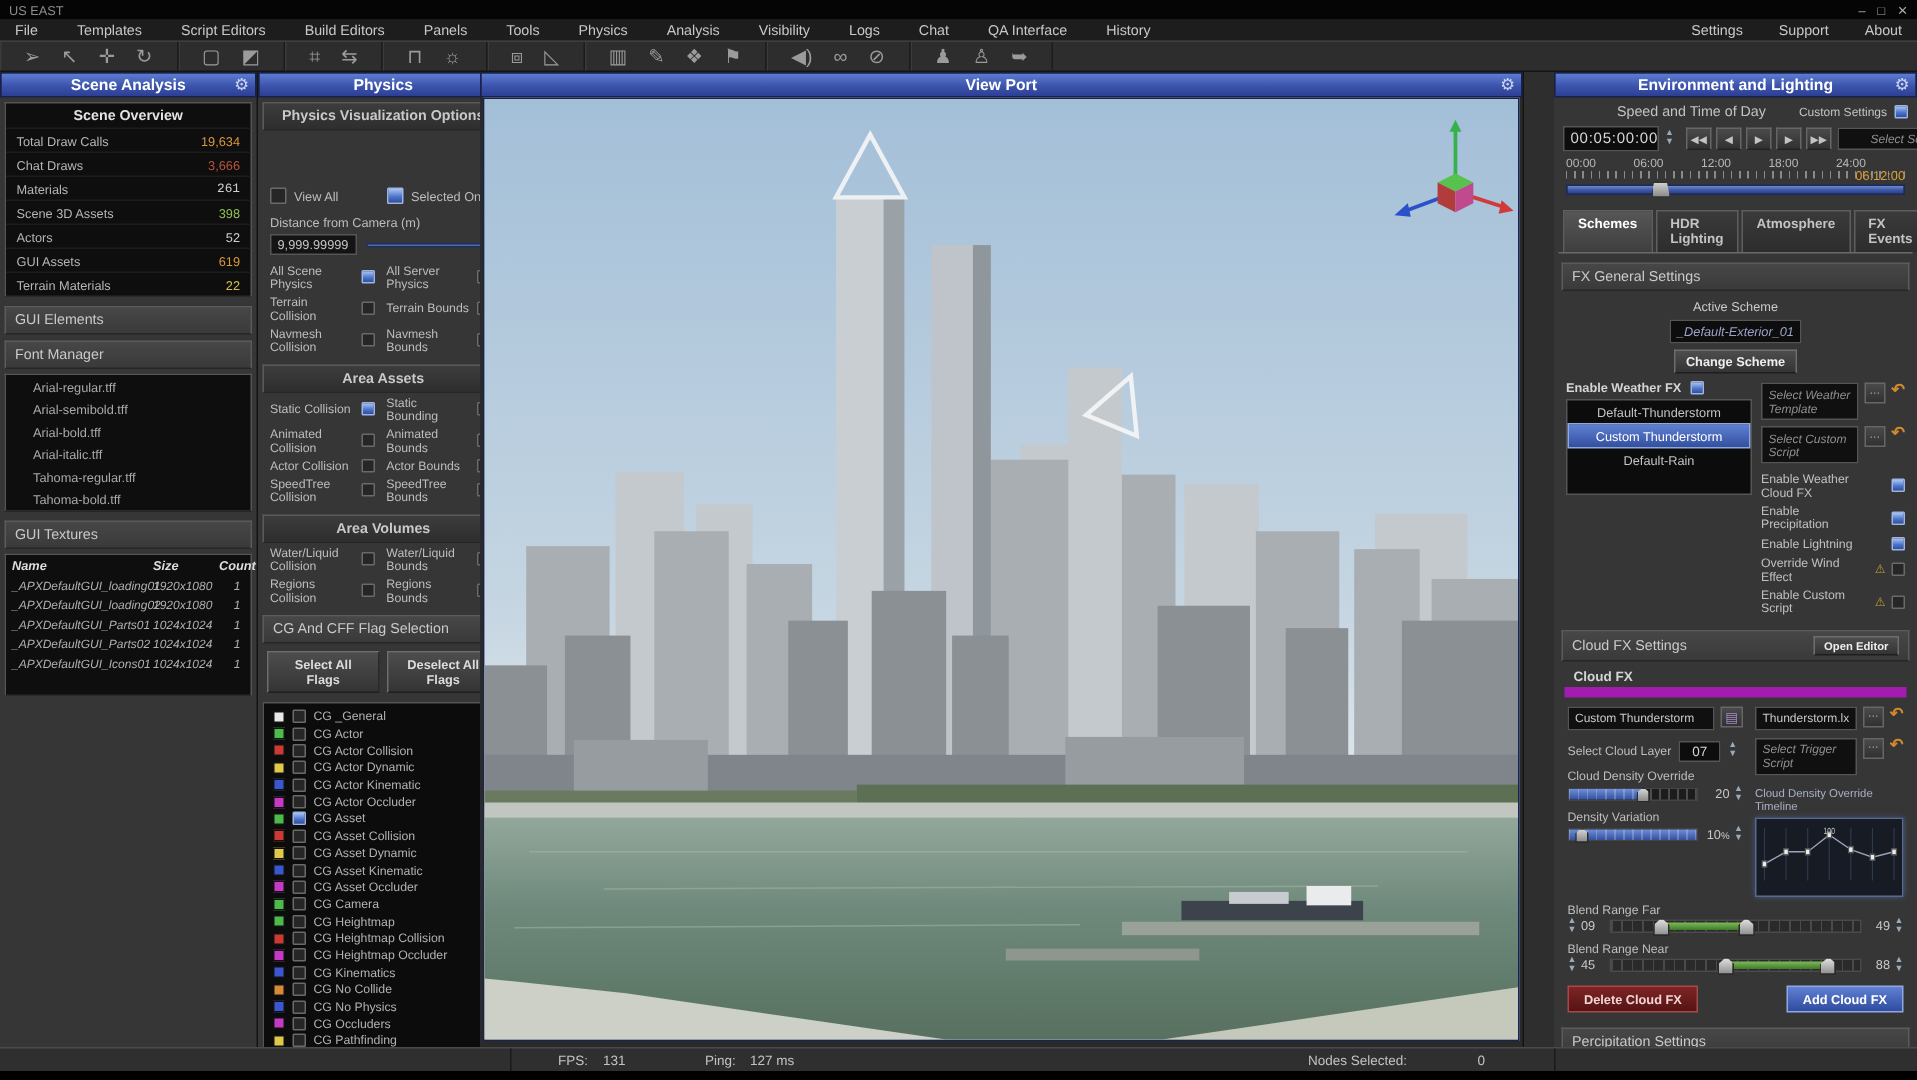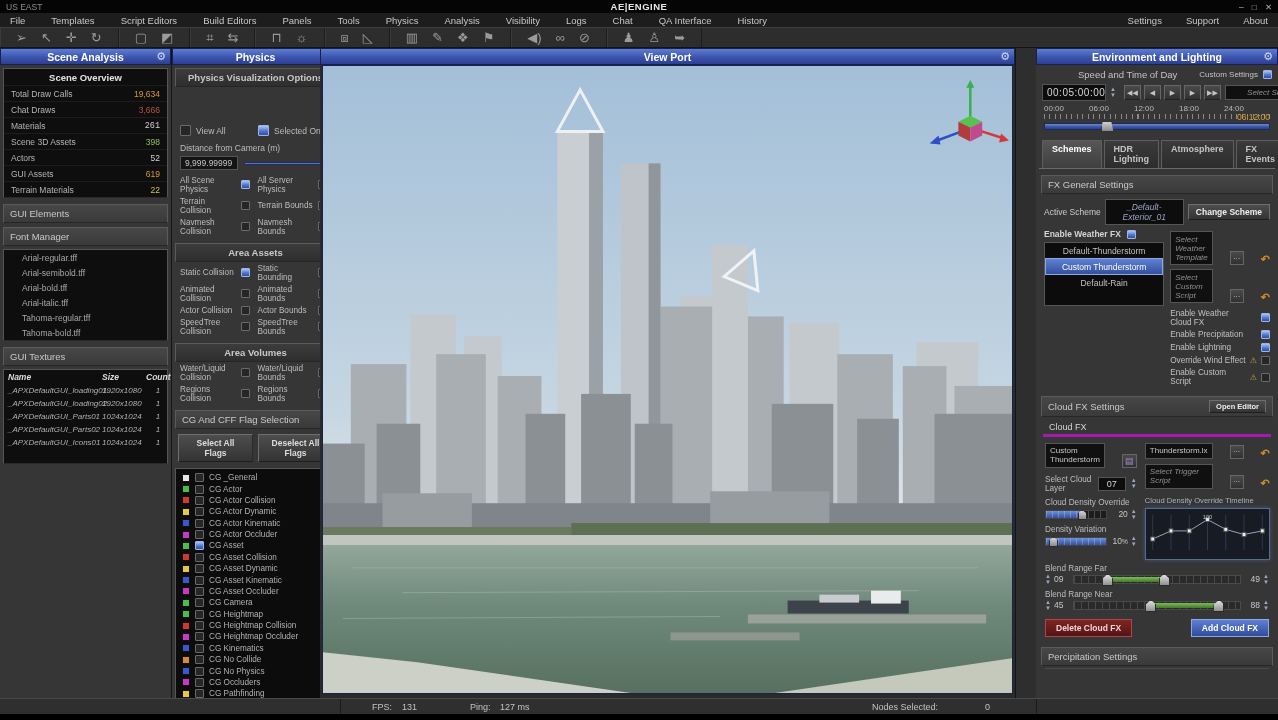--- a/index.html
+++ b/index.html
@@ -122,37 +122,37 @@
   .tod .track { position:absolute; left:0; right:0; top:2px; height:7px;
     background:linear-gradient(180deg,#7189c8,#3a57a8 55%,#2b3f86); border:1px solid #1b2a5c; }
   .tod .knob { position:absolute; top:0; width:13px; height:11px; background:linear-gradient(180deg,#cfcfcf,#8a8a8a);
     border:1px solid #333; clip-path:polygon(18% 0,82% 0,100% 100%,0 100%); }
   .curtime { position:absolute; right:0; top:-9px; color:#d8a033; font-size:8.5px; }
   .tabs { display:flex; gap:2px; padding:8px 6px 0; }
   .tab { background:linear-gradient(180deg,#3a3a3a,#2d2d2d); border:1px solid #5e5e5e; border-bottom:none;
     color:#c3c3c3; font-size:9px; font-weight:bold; padding:3px 9px 4px; }
   .tab.checked { background:linear-gradient(180deg,#565656,#3f3f3f); color:#fff; }
   .tabpane { border-top:1px solid #6a6a6a; margin:0 3px; padding-bottom:4px; }
-  .schemerow { display:flex; align-items:center; gap:4px; padding:5px 5px 0; font-size:9px; }
+  .schemerow { display:flex; align-items:center; gap:4px; padding:5px 5px 0; font-size:9px;flex-direction:column; }
   .schemefield { flex:1; background:#0d0d0d; border:1px solid #555; color:#9aa4c8; font-style:italic;
     font-size:8.5px; text-align:center; padding:2px 4px; }
   .ebtn { background:linear-gradient(180deg,#4d4d4d,#343434); border:1px solid #6e6e6e;
     border-bottom-color:#1e1e1e; color:#eee; font-size:8.5px; font-weight:bold; padding:2px 7px; }
   .fxgrid { display:flex; gap:6px; padding:4px 5px 0; }
   .fxleft { width:124px; }
   .fxright { flex:1; }
   .listbox { background:#0c0c0c; border:1px solid #555; height:64px; margin-top:3px; }
   .listitem { font-size:8.5px; color:#c3c3c3; text-align:center; padding:2.5px 2px; }
   .listitem.checked { background:linear-gradient(180deg,#5f80d4,#33509e); color:#fff;
     border:1px solid #8fa8e0; }
   .togrow { display:flex; align-items:center; gap:4px; font-size:8.2px; color:#c0c0c0; padding:1.8px 0; }
   .togrow .lbl { flex:1; }
   .warn-icon { color:#c7a23a; font-size:8px; visibility:hidden; }
   .warn-icon.checked { visibility:visible; }
-  .sfield { display:flex; align-items:flex-end; gap:17px; padding:2px 0; }
+  .sfield { display:flex; align-items:flex-start; gap:4px; padding:2px 0; }
   .sfield .fld { flex:1; background:#101010; border:1px solid #555; color:#8f8f8f;
     font-style:italic; font-size:8px; padding:2.5px 4px; }
   .sfield .fld.real { color:#c8c8c8; font-style:normal; }
   .cloudgrid { display:flex; gap:8px; padding:2px 6px 0; }
   .cg-l { width:124px; }
   .cg-r { flex:1; }
   .slab { font-size:8.2px; color:#bdbdbd; margin-top:5px; }
   .vslider { display:flex; align-items:center; gap:3px; margin-top:2px; }
   .vslider .trk { position:relative; flex:1; height:9px; background:#1c1c1c; border:1px solid #444; }
   .vslider .fill { position:absolute; left:0; top:0; bottom:0;
@@ -185,21 +185,20 @@
     color:#a8c; font-size:9px; }
   .layerbox { background:#0d0d0d; border:1px solid #555; color:#d5d5d5; font-size:9px;
     padding:1px 8px; }
 </style>
 </head>
 <body>
 
 <div class="app">
 
   <div class="titlebar">
-    <div class="t-center">AE|ENGINE</div>
     <div class="t-left">
       <span>Connected to</span>
       <span>US EAST</span>
       <span>DevTest01</span>
     </div>
     <div class="t-right">
       <span>–</span>
       <span>□</span>
       <span>✕</span>
     </div>
@@ -863,21 +862,21 @@
                 </div>
               </div>
           </div>
         </div>
 
         <div class="bar" style="margin:8px 2px 0;display:flex;align-items:center">
           <span>Cloud FX Settings</span>
           <span class="ebtn" style="margin-left:auto;font-size:7.5px;padding:1px 6px">Open Editor</span>
         </div>
 
-        <div style="font-size:9px;font-weight:normal;color:#d5d5d5;padding:5px 6px 0;border-bottom:3px solid #a21caf;margin:0 4px;padding-bottom:2px">Cloud FX</div>
+        <div style="font-size:9px;font-weight:bold;color:#d5d5d5;padding:5px 6px 0;border-bottom:7px solid #a21caf;margin:0 4px;padding-bottom:2px">Cloud FX</div>
 
         <div class="cloudgrid">
           <div class="cg-l">
             <div class="sfield" style="padding-top:4px">
               <span class="fld real">Custom Thunderstorm</span>
               <span class="savebtn">▤</span>
             </div>
             <div style="display:flex;align-items:center;gap:5px;margin-top:5px">
               <span style="font-size:8.2px;color:#bdbdbd">Select Cloud Layer</span>
               <span class="layerbox">07</span>

